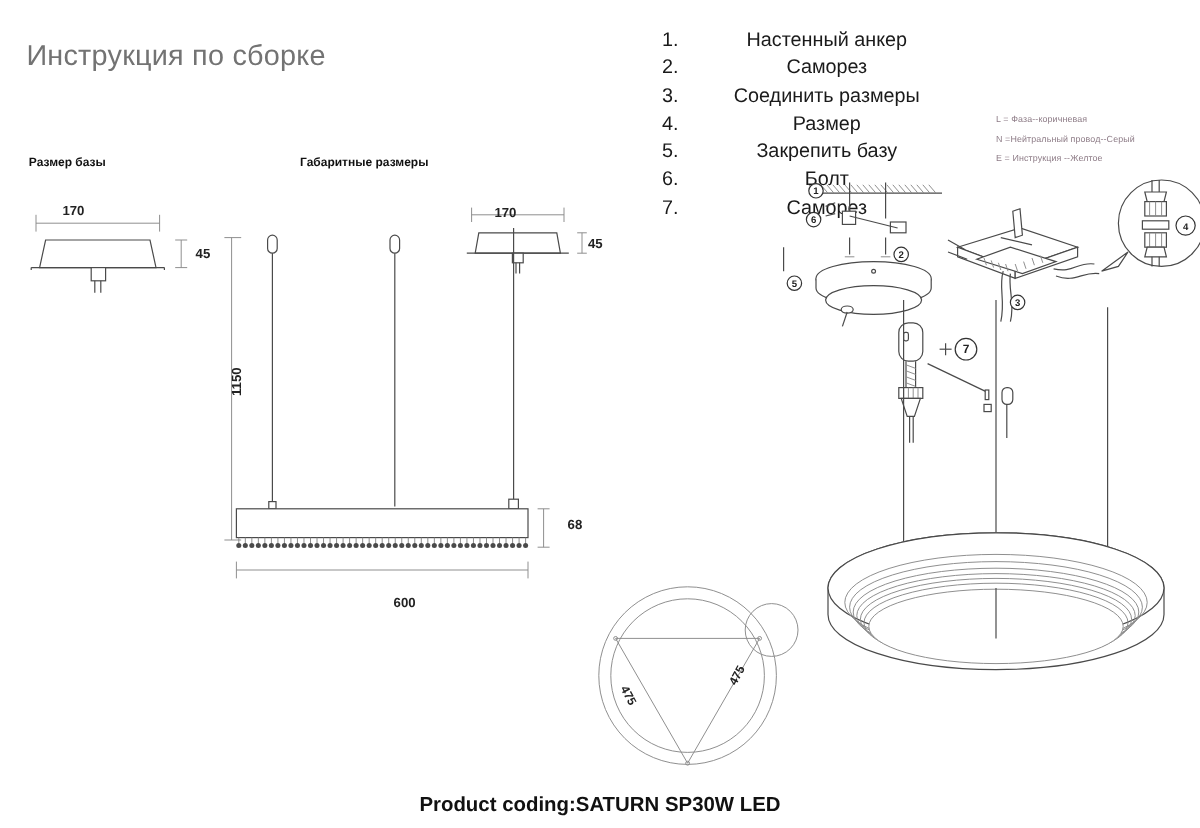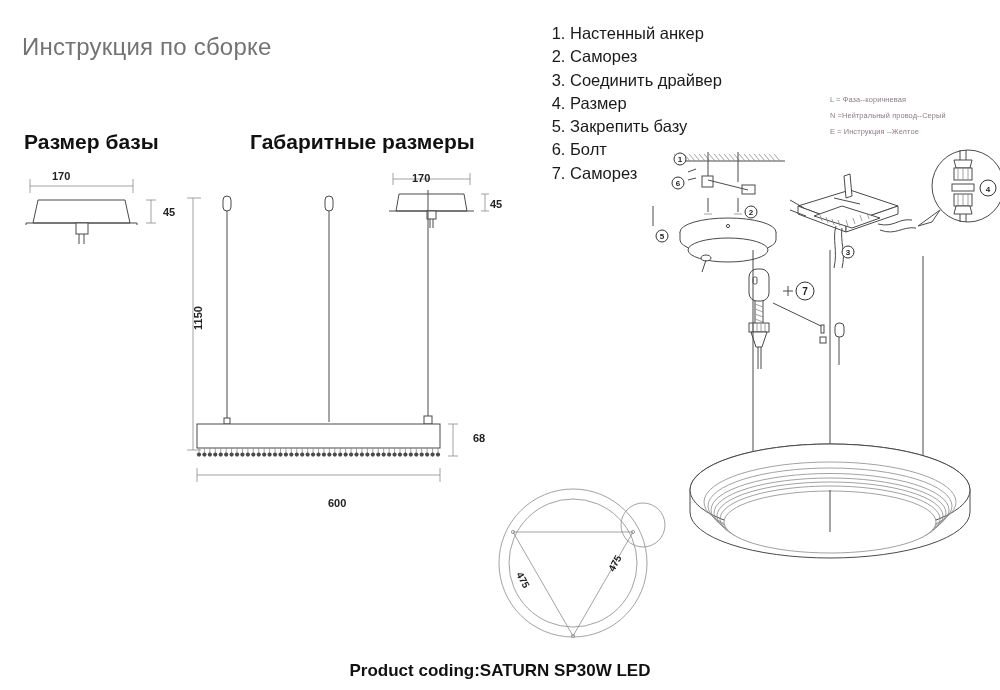--- a/index.html
+++ b/index.html
@@ -20,21 +20,21 @@
     left: 22px; top: 33px;
     font-size: 24px;
     font-weight: 400;
     letter-spacing: .2px;
     color: #737373;
     white-space: nowrap;
   }
 
   
   .section-head {
-    font-size: 21px;
+    font-size: 10px;
     font-weight: 700;
     color: #111;
     white-space: nowrap;
   }
   #head-base  { left: 24px;  top: 130px; }
   #head-dims  { left: 250px; top: 130px; }
 
   
   #steps {
     left: 548px; top: 22px;
@@ -42,20 +42,21 @@
   }
   #steps ol {
     margin: 0; padding: 0 0 0 22px;
     list-style: decimal;
   }
   #steps li {
     font-size: 16.5px;
     line-height: 23.3px;
     color: #1a1a1a;
     white-space: nowrap;
+    text-align: center;
   }
 
   
   #wiring-legend {
     left: 830px; top: 92px;
     width: 170px;
   }
   #wiring-legend .wl-row {
     font-size: 7.4px;
     font-weight: 400;
@@ -100,21 +101,21 @@
 
 <div class="abs" id="page-title">Инструкция по сборке</div>
 
 <div class="abs section-head" id="head-base">Размер базы</div>
 <div class="abs section-head" id="head-dims">Габаритные размеры</div>
 
 <div class="abs" id="steps">
   <ol>
     <li>Настенный анкер</li>
     <li>Саморез</li>
-    <li>Соединить драйвер</li>
+    <li>Соединить размеры</li>
     <li>Размер</li>
     <li>Закрепить базу</li>
     <li>Болт</li>
     <li>Саморез</li>
   </ol>
 </div>
 
 <div class="abs" id="wiring-legend">
   <div class="wl-row">L = Фаза--коричневая</div>
   <div class="wl-row">N =Нейтральный провод--Серый</div>

